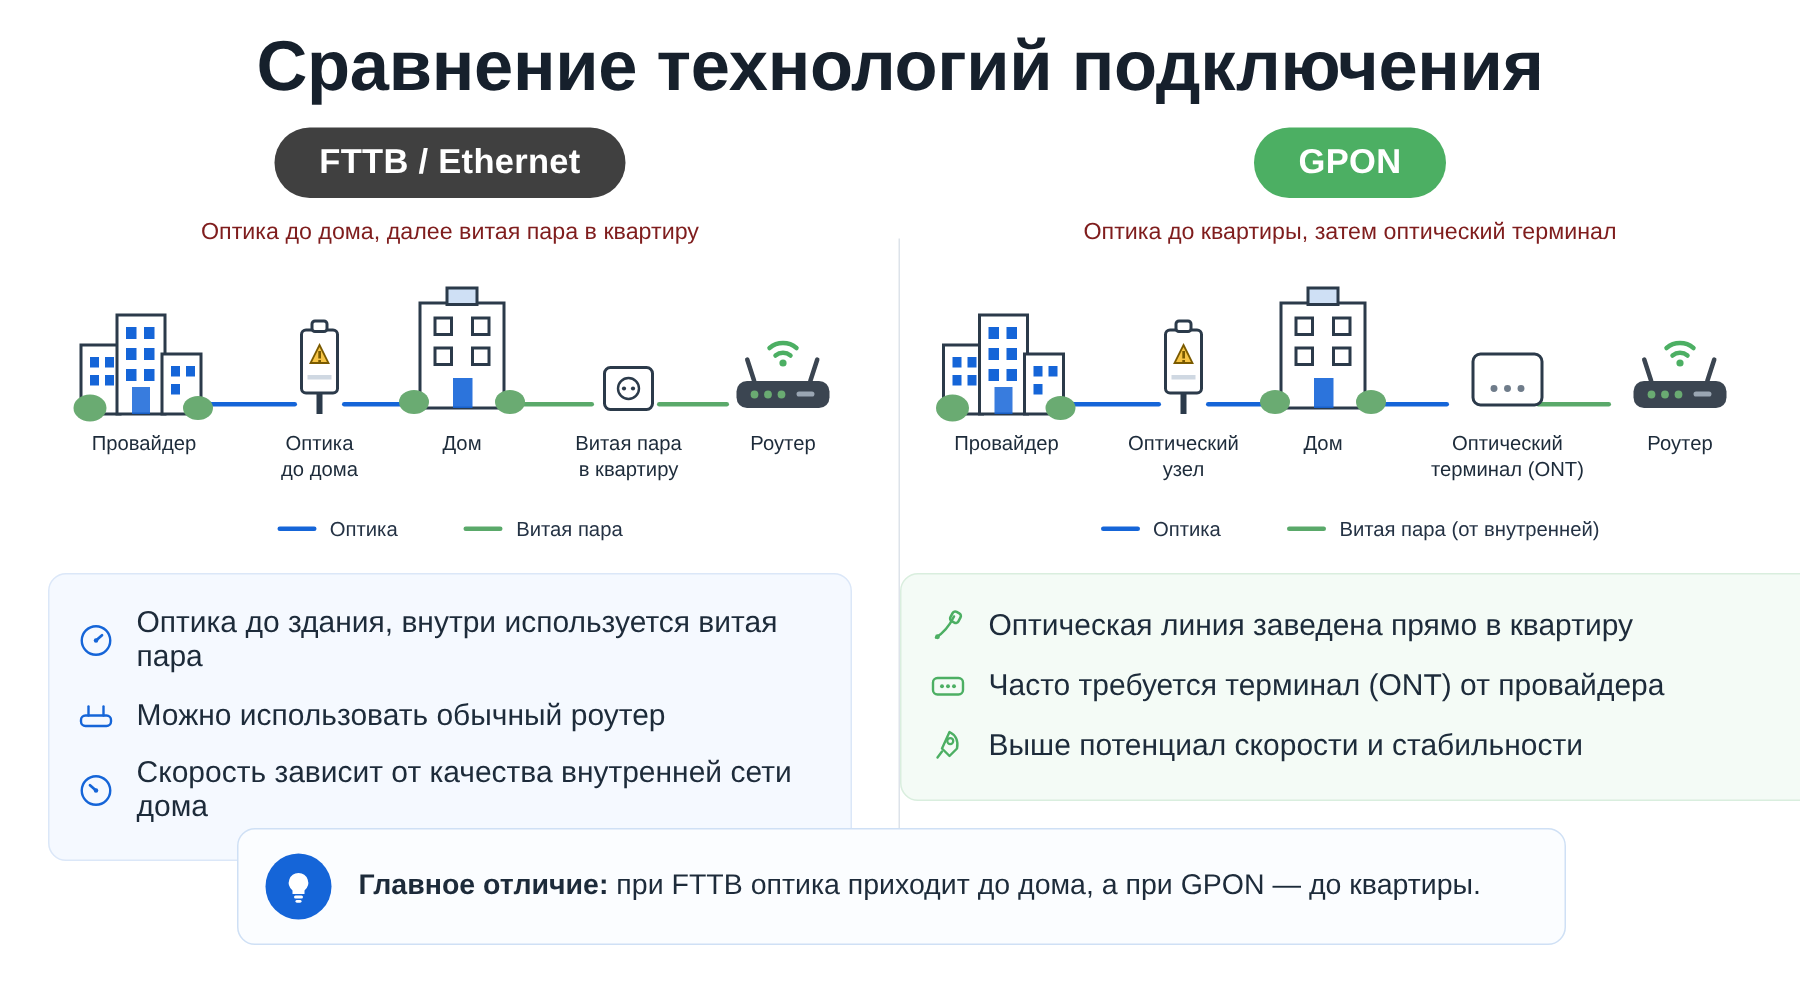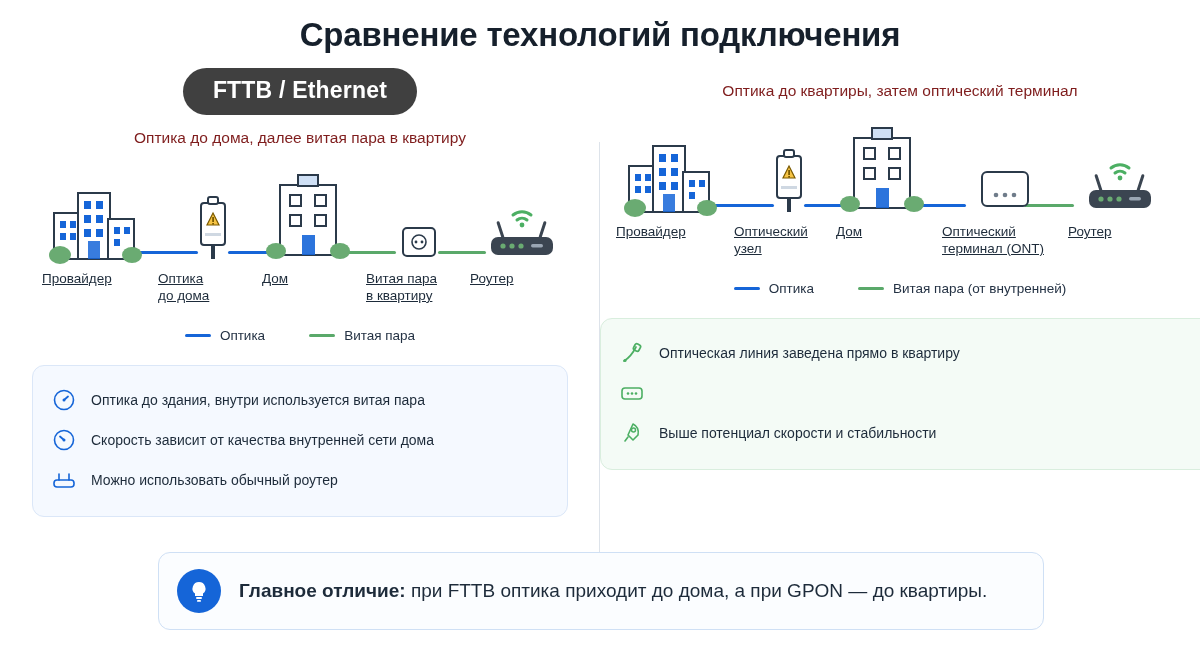--- a/index.html
+++ b/index.html
@@ -17,21 +17,21 @@
   }
   .page {
     width: 1200px;
     height: 658px;
     position: relative;
   }
 
   
   .title {
     text-align: center;
-    font-size: 33px;
+    font-size: 47px;
     font-weight: bold;
     color: #16202c;
     letter-spacing: -0.2px;
     padding-top: 16px;
   }
 
   
   .columns {
     display: flex;
     margin-top: 14px;
@@ -71,22 +71,21 @@
   }
 
   
   .scene {
     position: relative;
     height: 155px;
     margin-top: 22px;
   }
   .node {
     position: absolute;
-    text-align: left;
-    text-decoration: underline;
+    text-align: center;
   }
   .node .art {
     height: 96px;
     display: flex;
     align-items: flex-end;
     justify-content: center;
   }
   .node .lbl {
     font-size: 13.5px;
     color: #1d2b3a;
@@ -141,21 +140,21 @@
   }
   .feat .fi {
     width: 26px;
     height: 26px;
     flex: 0 0 26px;
     display: flex;
     align-items: center;
     justify-content: center;
   }
   .feat .ft {
-    font-size: 14px;
+    font-size: 20px;
     color: #1d2b3a;
   }
 
   
   .note {
     position: absolute;
     left: 158px;
     top: 552px;
     width: 886px;
     box-sizing: border-box;
@@ -316,42 +315,45 @@
             <svg width="24" height="24" viewBox="0 0 24 24">
               <circle cx="12" cy="12" r="9.5" fill="none" stroke="#1565d8" stroke-width="1.6"></circle>
               <path d="M12 12 L16 8.5" stroke="#1565d8" stroke-width="1.8" stroke-linecap="round"></path>
               <circle cx="12" cy="12" r="1.5" fill="#1565d8"></circle>
             </svg>
           </span>
           <span class="ft">Оптика до здания, внутри используется витая пара</span>
         </div>
         <div class="feat">
           <span class="fi">
+            <svg width="26" height="24" viewBox="0 0 26 24">
+              <rect x="3" y="12" width="20" height="7" rx="3" fill="none" stroke="#1565d8" stroke-width="1.6"></rect>
+              <path d="M8 12 L8 6" stroke="#1565d8" stroke-width="1.6" stroke-linecap="round"></path>
+              <path d="M18 12 L18 6" stroke="#1565d8" stroke-width="1.6" stroke-linecap="round"></path>
+            </svg>
+          </span>
+          <span class="ft">Можно использовать обычный роутер</span>
+        </div>
+        <div class="feat">
+          <span class="fi">
             <svg width="24" height="24" viewBox="0 0 24 24">
               <circle cx="12" cy="12" r="9.5" fill="none" stroke="#1565d8" stroke-width="1.6"></circle>
               <path d="M12 12 L8 8.5" stroke="#1565d8" stroke-width="1.8" stroke-linecap="round"></path>
               <circle cx="12" cy="12" r="1.5" fill="#1565d8"></circle>
             </svg>
           </span>
           <span class="ft">Скорость зависит от качества внутренней сети дома</span>
         </div>
-        <div class="feat">
-          <span class="fi">
-            <svg width="26" height="24" viewBox="0 0 26 24">
-              <rect x="3" y="12" width="20" height="7" rx="3" fill="none" stroke="#1565d8" stroke-width="1.6"></rect>
-              <path d="M8 12 L8 6" stroke="#1565d8" stroke-width="1.6" stroke-linecap="round"></path>
-              <path d="M18 12 L18 6" stroke="#1565d8" stroke-width="1.6" stroke-linecap="round"></path>
-            </svg>
-          </span>
-          <span class="ft">Можно использовать обычный роутер</span>
-        </div>
       </div>
     </div>
 
     <div class="col">
+      <div class="badge-wrap">
+        <span class="badge green">GPON</span>
+      </div>
       <div class="subtitle">Оптика до квартиры, затем оптический терминал</div>
 
       <div class="scene">
 
         <div class="wire optic" style="left:112px; top:82px; width:62px;"></div>
         <div class="wire optic" style="left:204px; top:82px; width:50px;"></div>
         <div class="wire optic" style="left:322px; top:82px; width:44px;"></div>
         <div class="wire pair" style="left:424px; top:82px; width:50px;"></div>
 
         <div class="node" style="left:16px; top:0; width:110px;">
@@ -470,20 +472,21 @@
         </div>
         <div class="feat">
           <span class="fi">
             <svg width="26" height="24" viewBox="0 0 26 24">
               <rect x="3" y="7" width="20" height="11" rx="3" fill="none" stroke="#4caf63" stroke-width="1.6"></rect>
               <circle cx="9" cy="12.5" r="1.3" fill="#4caf63"></circle>
               <circle cx="13" cy="12.5" r="1.3" fill="#4caf63"></circle>
               <circle cx="17" cy="12.5" r="1.3" fill="#4caf63"></circle>
             </svg>
           </span>
+          <span class="ft">Часто требуется терминал (ONT) от провайдера</span>
         </div>
         <div class="feat">
           <span class="fi">
             <svg width="24" height="24" viewBox="0 0 24 24">
               <path d="M13 3 C17 5 19 9 18 14 L13 19 L8 14 L13 3 Z" fill="none" stroke="#4caf63" stroke-width="1.6" stroke-linejoin="round"></path>
               <circle cx="13.5" cy="9" r="2" fill="none" stroke="#4caf63" stroke-width="1.5"></circle>
               <path d="M8 16 L5 20" stroke="#4caf63" stroke-width="1.6" stroke-linecap="round"></path>
             </svg>
           </span>
           <span class="ft">Выше потенциал скорости и стабильности</span>

